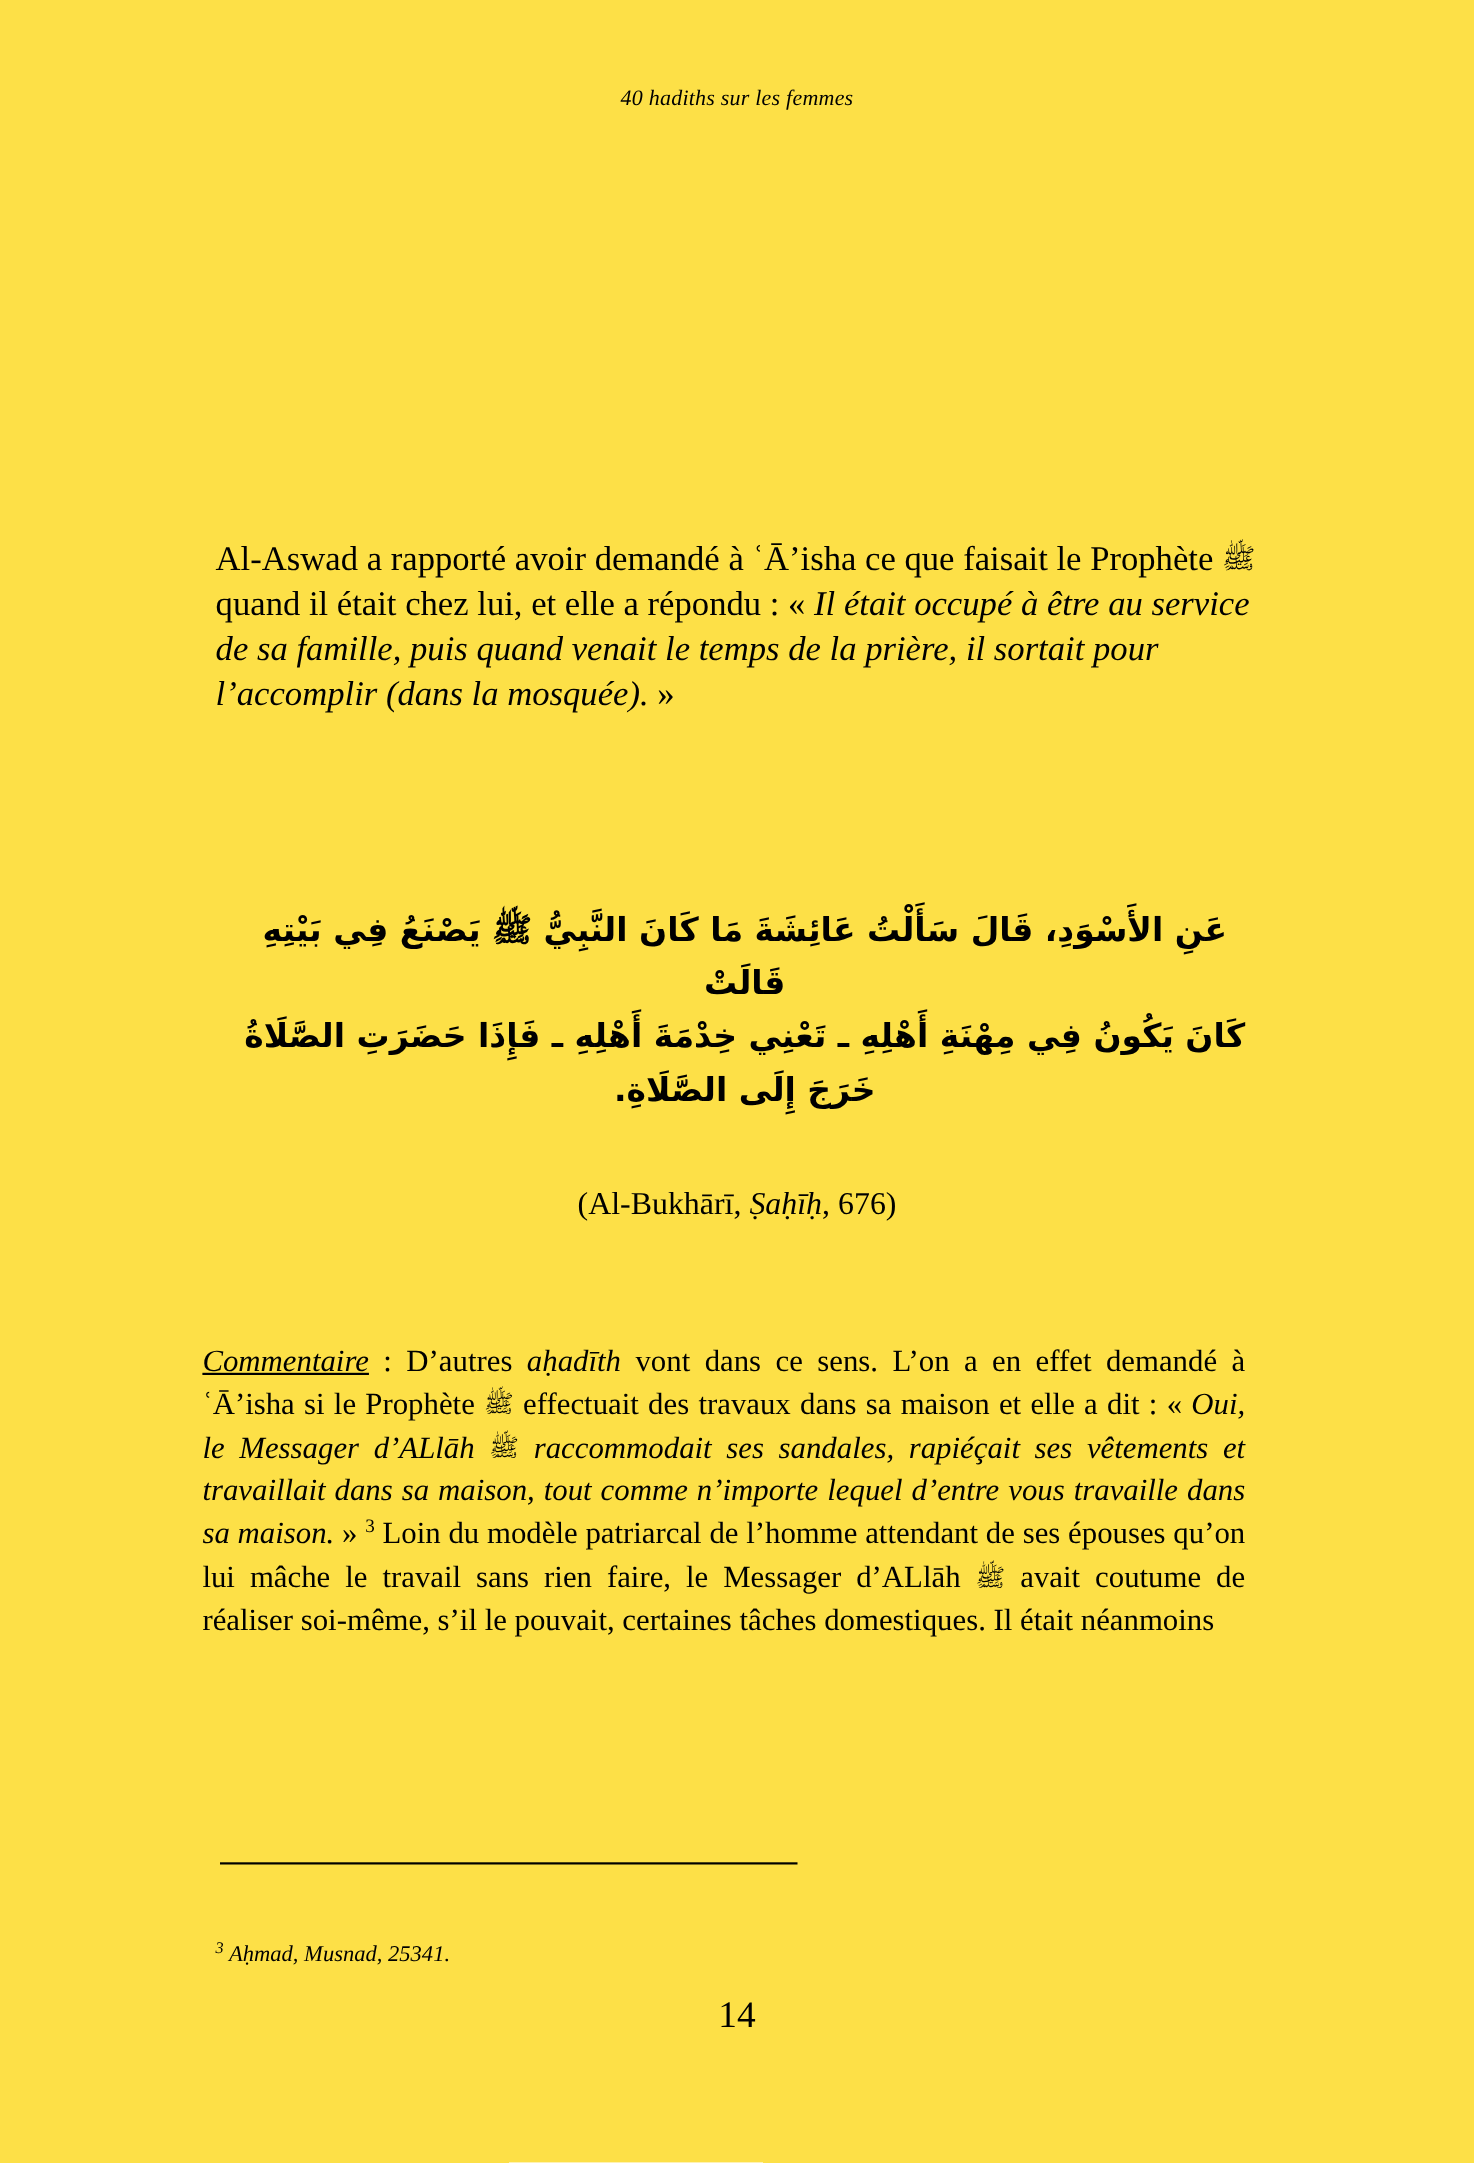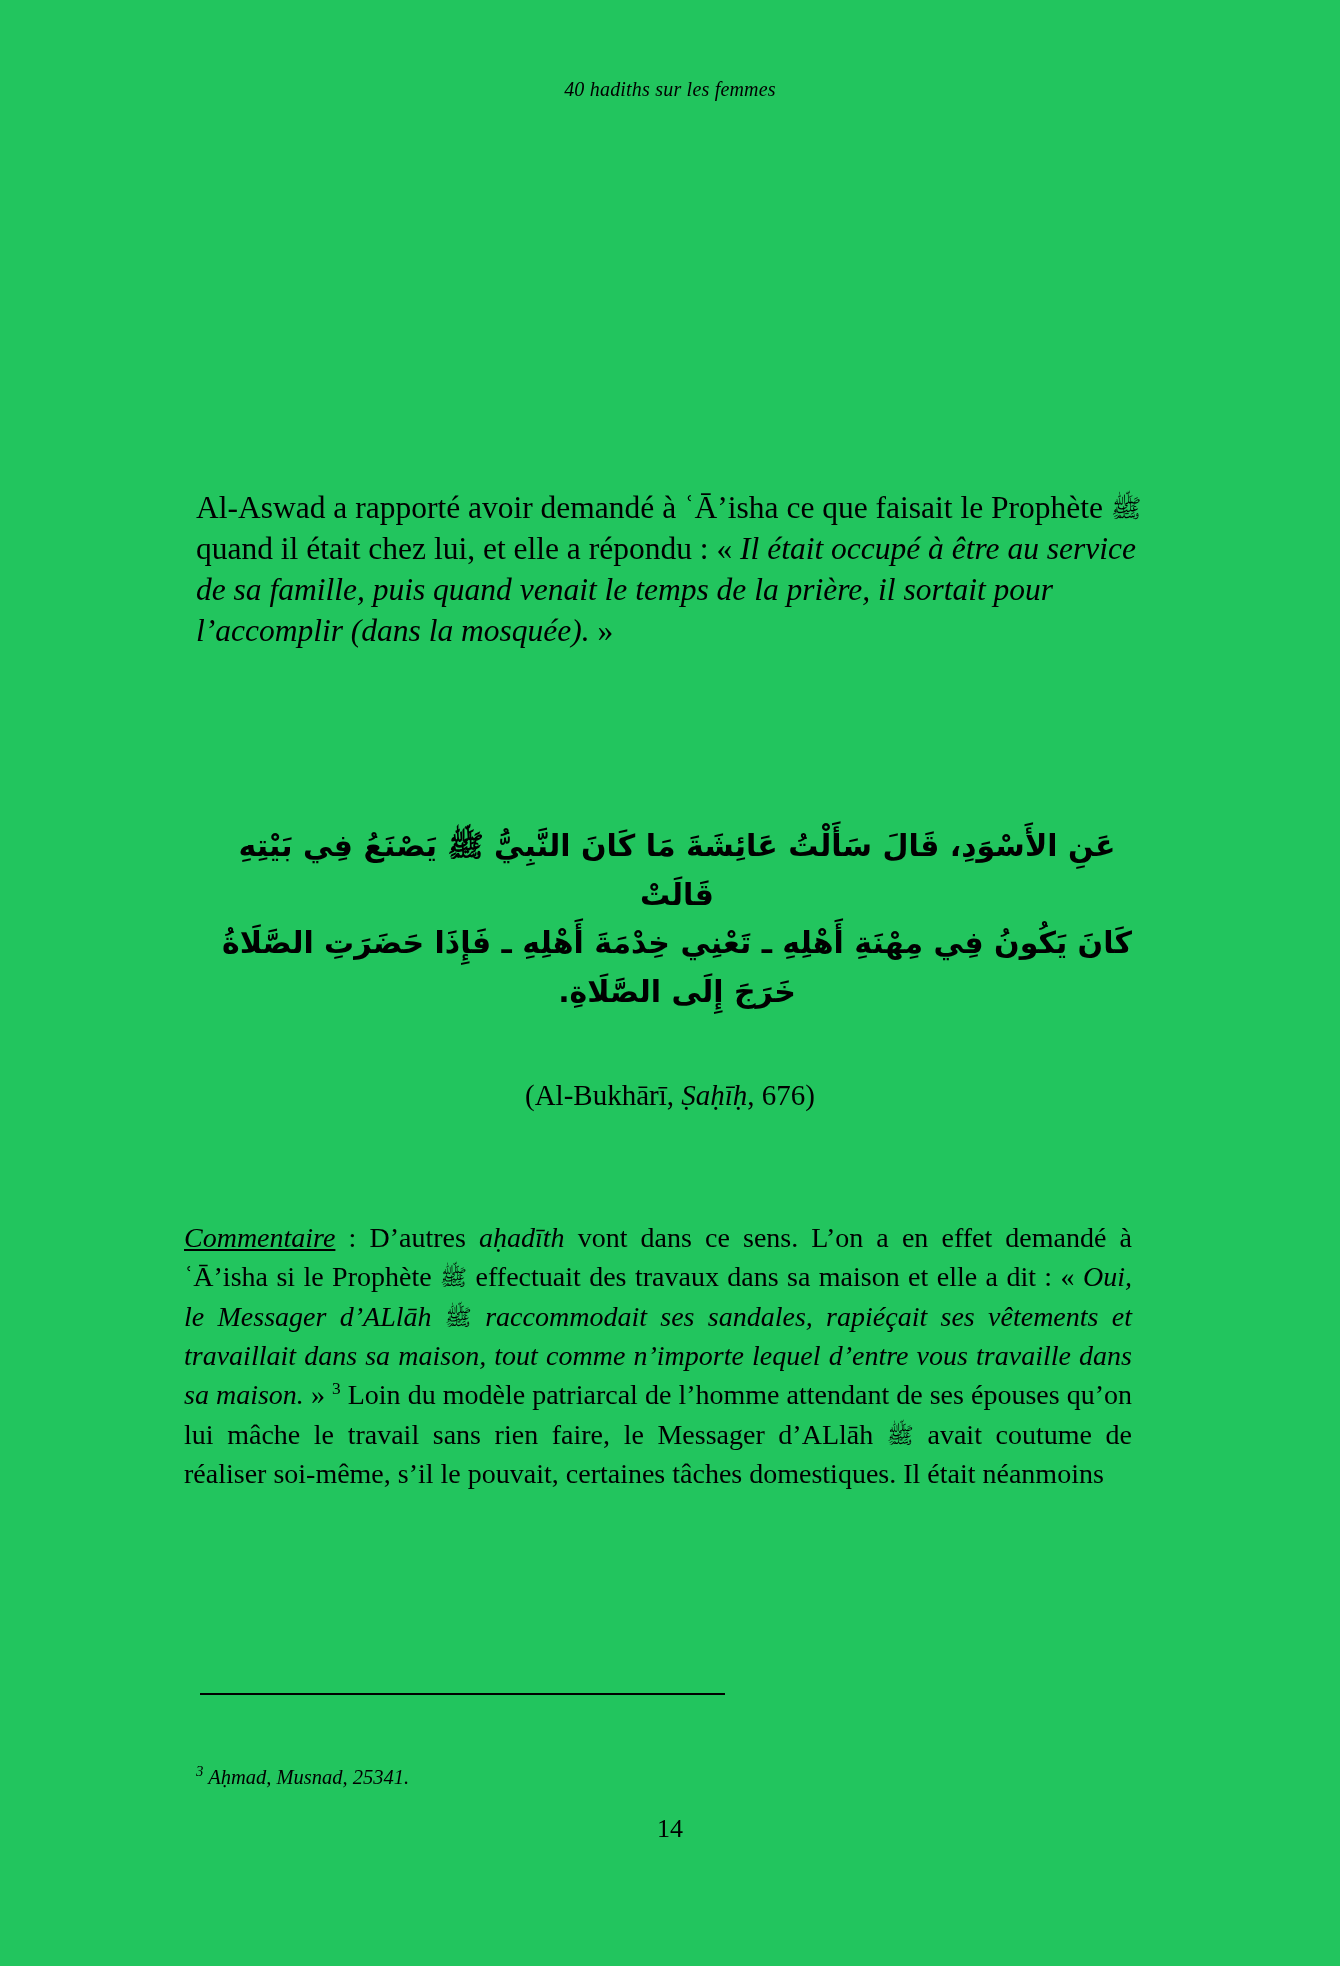--- a/index.html
+++ b/index.html
@@ -5,21 +5,21 @@
   html, body {
     margin: 0;
     padding: 0;
     background: #ffffff;
   }
 
   .page {
     position: relative;
     width: 1340px;
     height: 1966px;
-    background: #22c55e;
+    background: #fde047;
     margin: 0 auto;
     overflow: hidden;
     color: #000000;
     font-family: "Liberation Serif", "DejaVu Serif", serif;
   }
 
   
   .running-header {
     position: absolute;
     top: 78px;
@@ -147,21 +147,21 @@
     font-style: italic;
   }
 
   
   .folio {
     position: absolute;
     top: 1814px;
     left: 0;
     right: 0;
     text-align: center;
-    font-size: 26px;
+    font-size: 34px;
   }
 </style>
 </head>
 <body>
 
 <div class="page">
 
   <div class="running-header">40 hadiths sur les femmes</div>
 
 

